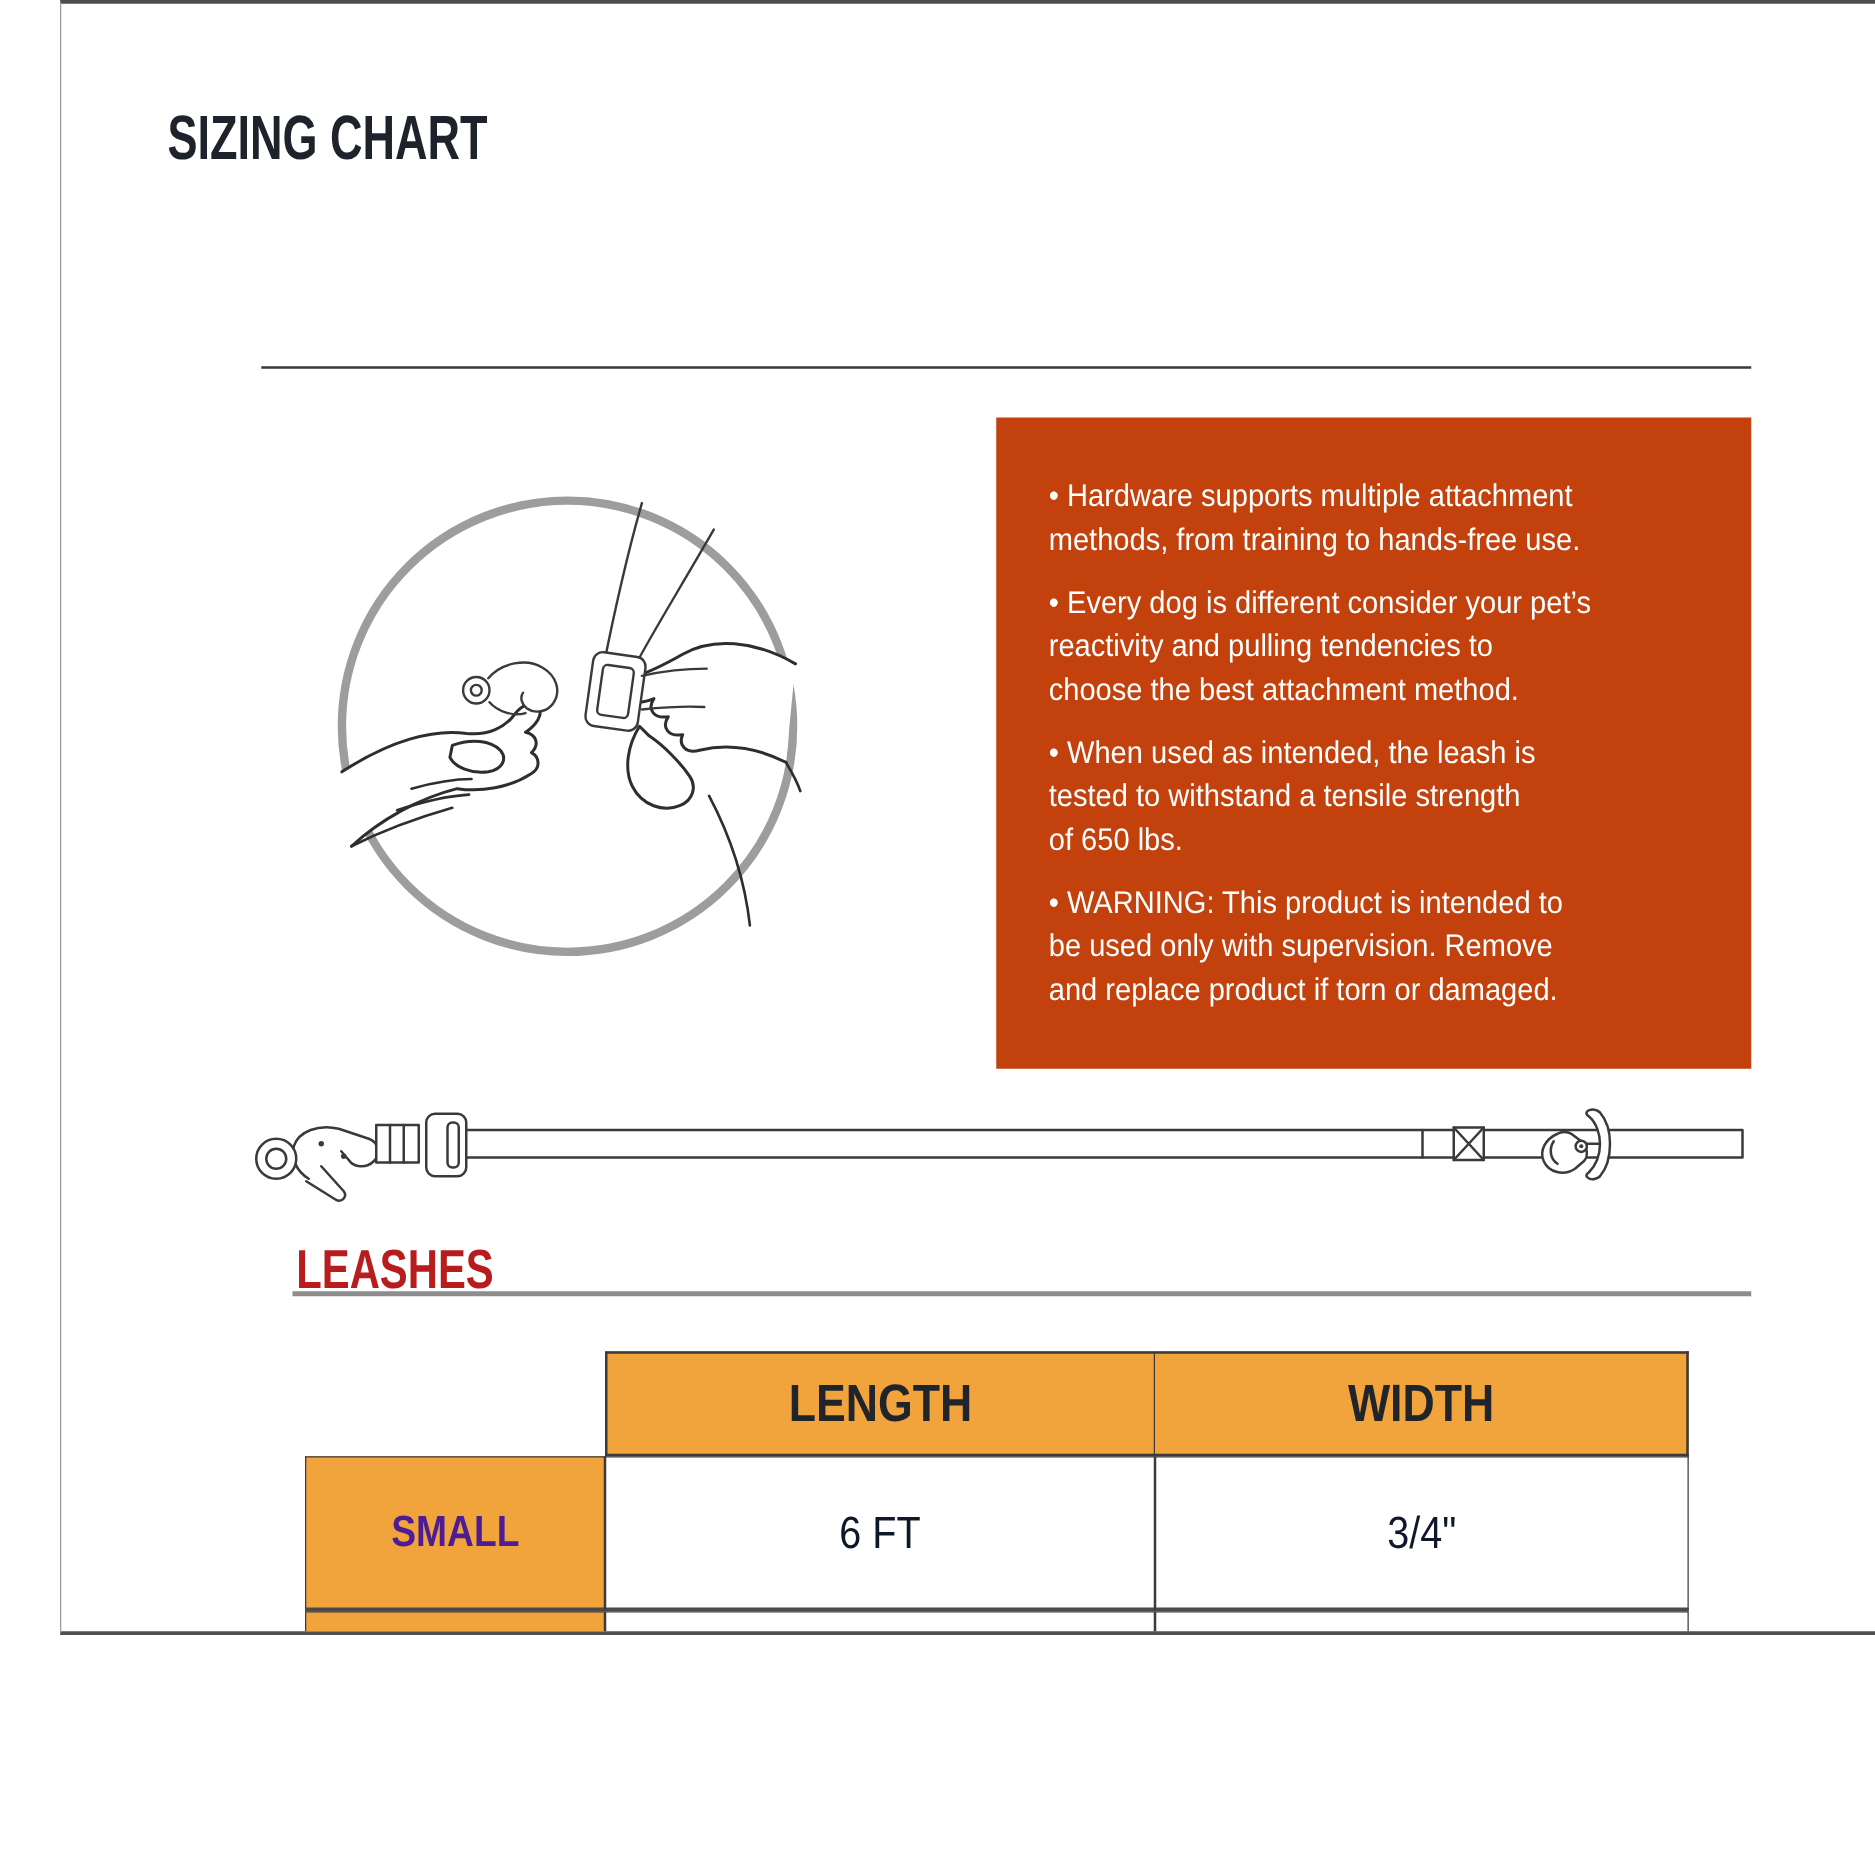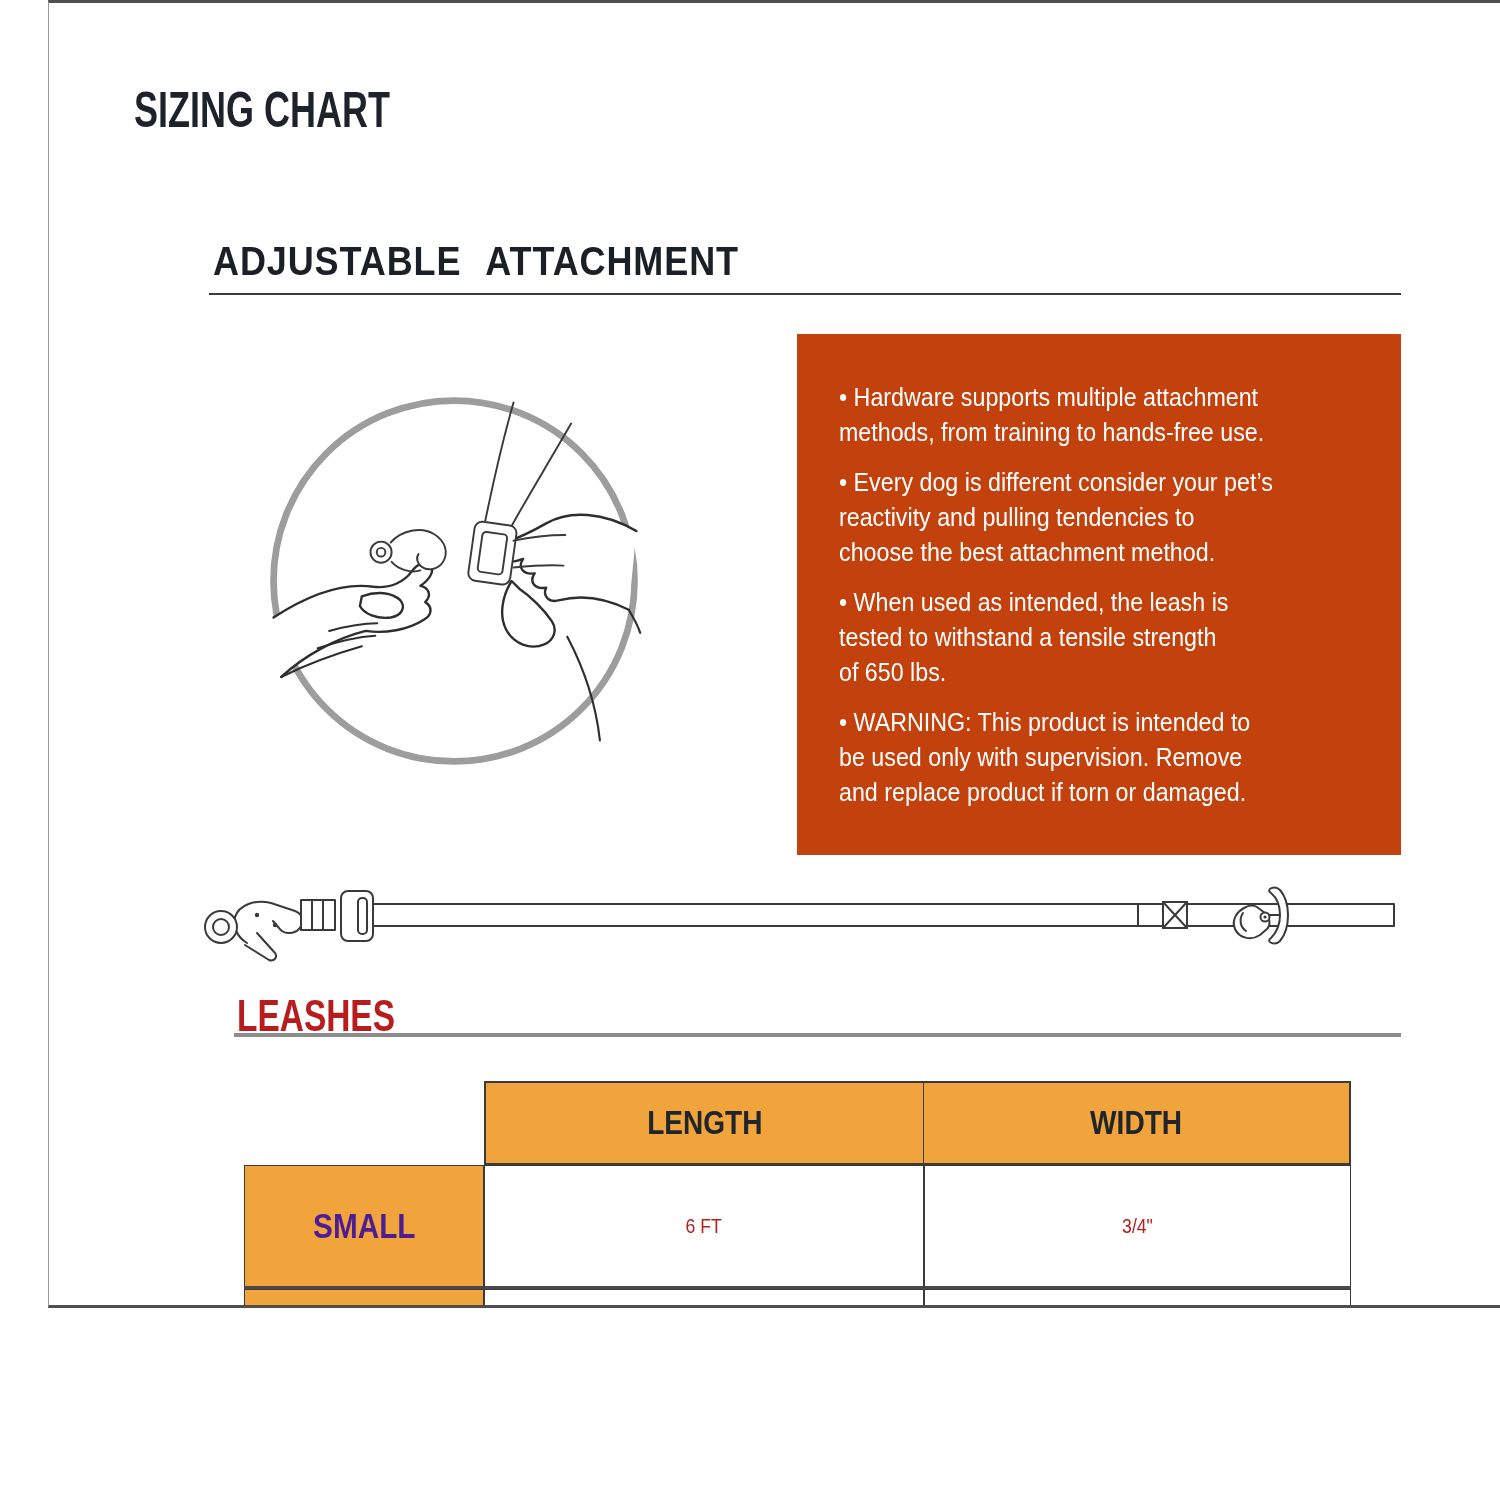--- a/index.html
+++ b/index.html
@@ -59,51 +59,48 @@
     position:absolute; left:195px; top:1078px; width:1107px;
     display:grid;
     grid-template-columns:240px 440px 427px;
     grid-template-rows:84px 124px 124px;
   }
   .cell { display:flex; align-items:center; justify-content:center; }
   .cell .cond { transform-origin:center center; }
   .corner { background:transparent; }
   .th {
     background:#f1a33c; border:2px solid #3b3b3b;
-    font-size:33px; font-weight:700; color:#20242b;align-items:center;
+    font-size:42px; font-weight:700; color:#20242b;align-items:center;
   }
   .th .cond { transform:scaleX(0.85); }
   .rowlabel {
     background:#f1a33c; border:1px solid #3b3b3b;
     font-size:35px; font-weight:700; color:#4c1d95;
   }
   .rowlabel .cond { transform:scaleX(0.85); }
-  .td { font-size:20px; font-weight:400; color:#b91c1c; border:1px solid #3b3b3b; }
+  .td { font-size:36px; font-weight:400; color:#0f172a; border:1px solid #3b3b3b; }
   .td .cond { transform:scaleX(0.88); }
   .row-large .td, .row-large.rowlabel { background-color:#f0f0f0;justify-content:center; }
   .row-large.rowlabel { background:#f1a33c; }
   .divider-bottom { border-bottom:3px solid #4a4a4a !important; }
 
   svg .ln { fill:none; stroke:#3a3a3a; stroke-width:2; stroke-linecap:round; stroke-linejoin:round; }
   svg .lnw { fill:#ffffff; stroke:#3a3a3a; stroke-width:2; stroke-linecap:round; stroke-linejoin:round; }
   svg .hand { fill:#ffffff; stroke:#2e2e2e; stroke-width:2.5; stroke-linecap:round; stroke-linejoin:round; }
   svg .hline { fill:none; stroke:#2e2e2e; stroke-width:2.2; stroke-linecap:round; }
 </style>
 </head>
 <body>
 
 <div class="frame">
 
   <div class="page-title">
     <span class="cond">SIZING CHART</span>
   </div>
 
-  <div class="section-heading">
-    <span class="cond">ADJUSTABLE ATTACHMENT</span>
-  </div>
   <div class="rule-dark"></div>
 
   <svg class="attach-illus" viewBox="0 0 400 400">
     <circle cx="200" cy="200" r="188" fill="#ffffff" stroke="#9d9d9d" stroke-width="7"></circle>
 
     <path class="ln" d="M 262,14 C 246,70 236,120 230,150"></path>
     <path class="ln" d="M 322,36 C 292,88 266,130 254,154"></path>
 
     <path class="hand" d="M 390,148 C 356,128 320,126 296,140 C 282,148 266,156 252,160 C 242,163 238,171 245,177 C 251,182 262,181 272,177 C 266,186 272,194 284,192 C 278,201 284,209 296,207 C 292,216 299,223 310,220 C 334,214 358,218 382,230"></path>
     <path class="hand" d="M 260,200 C 250,216 247,236 254,250 C 262,266 280,272 294,266 C 304,262 308,251 302,242 C 294,230 280,216 268,208 Z"></path>

